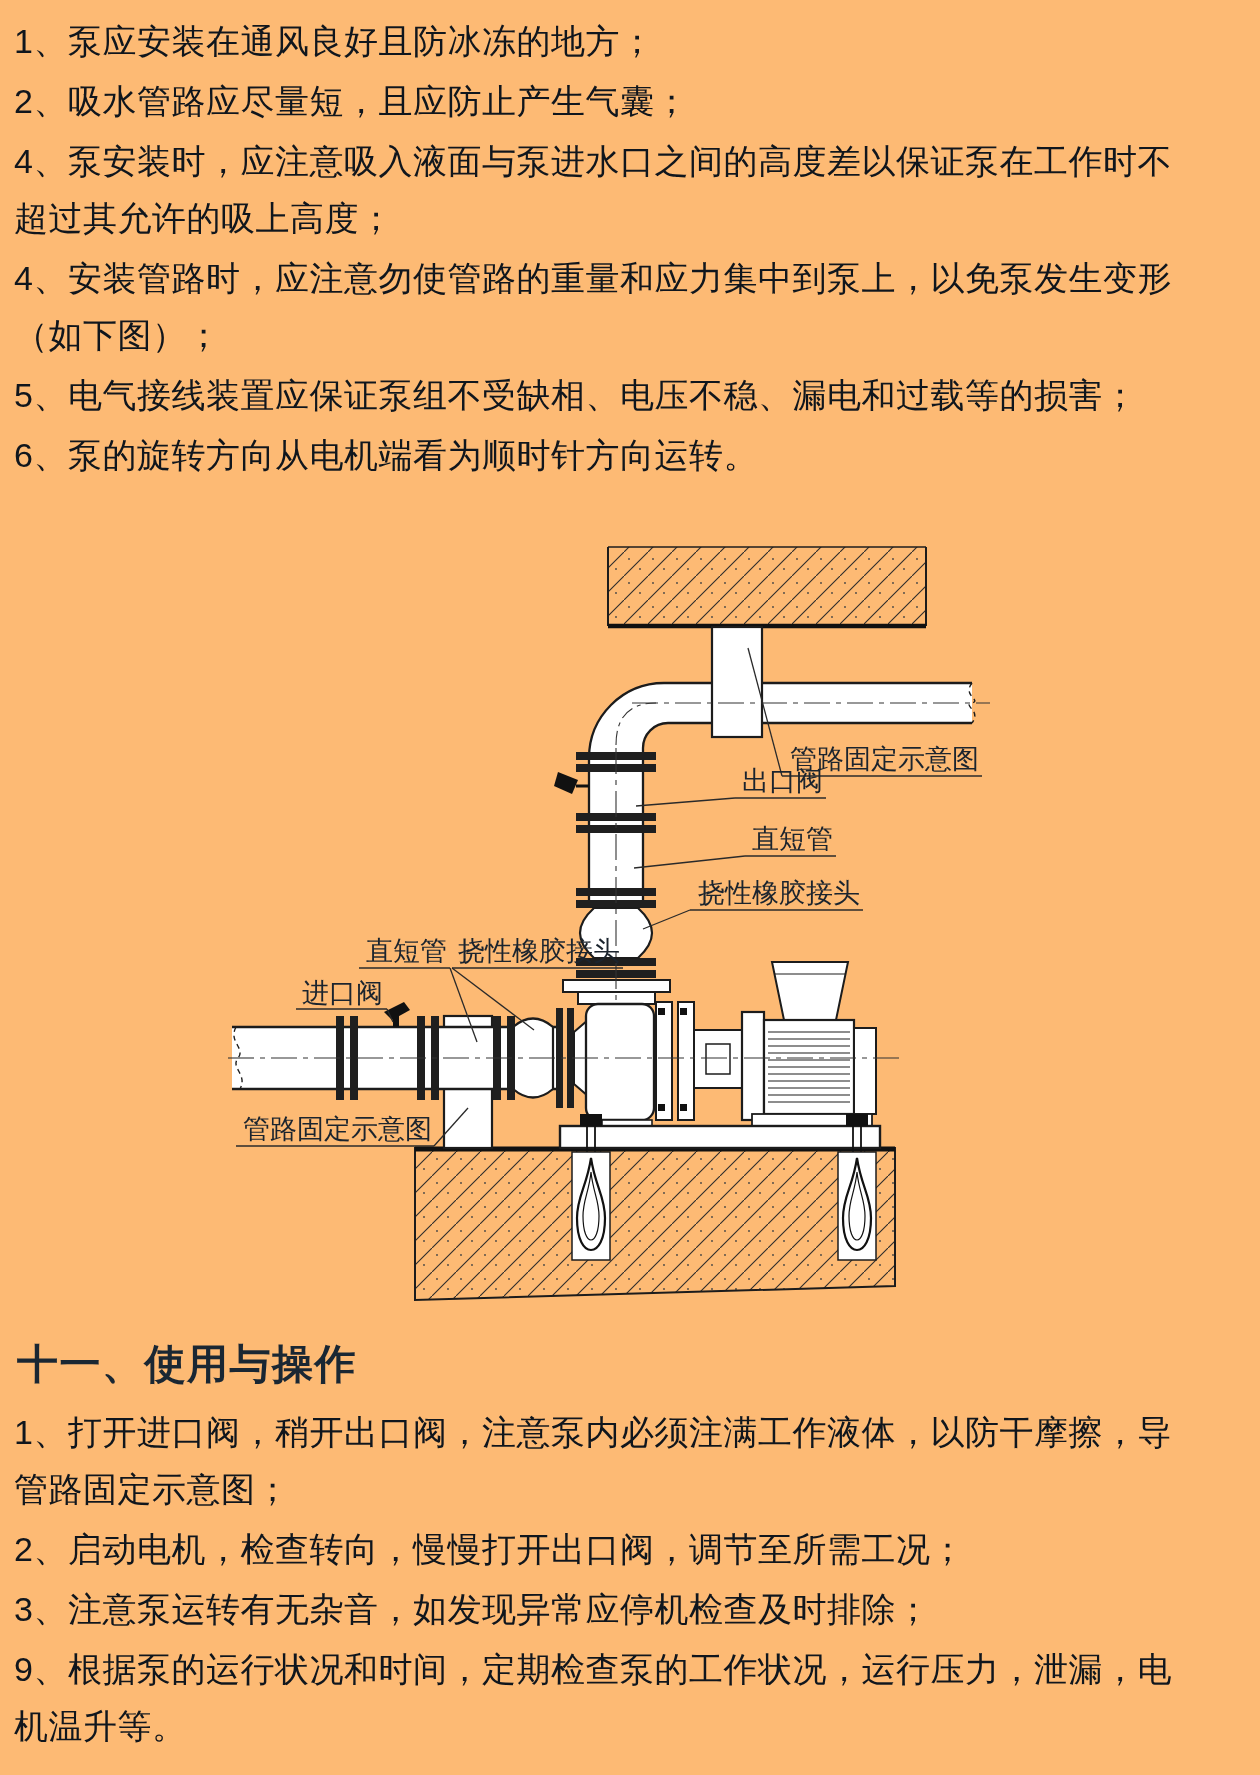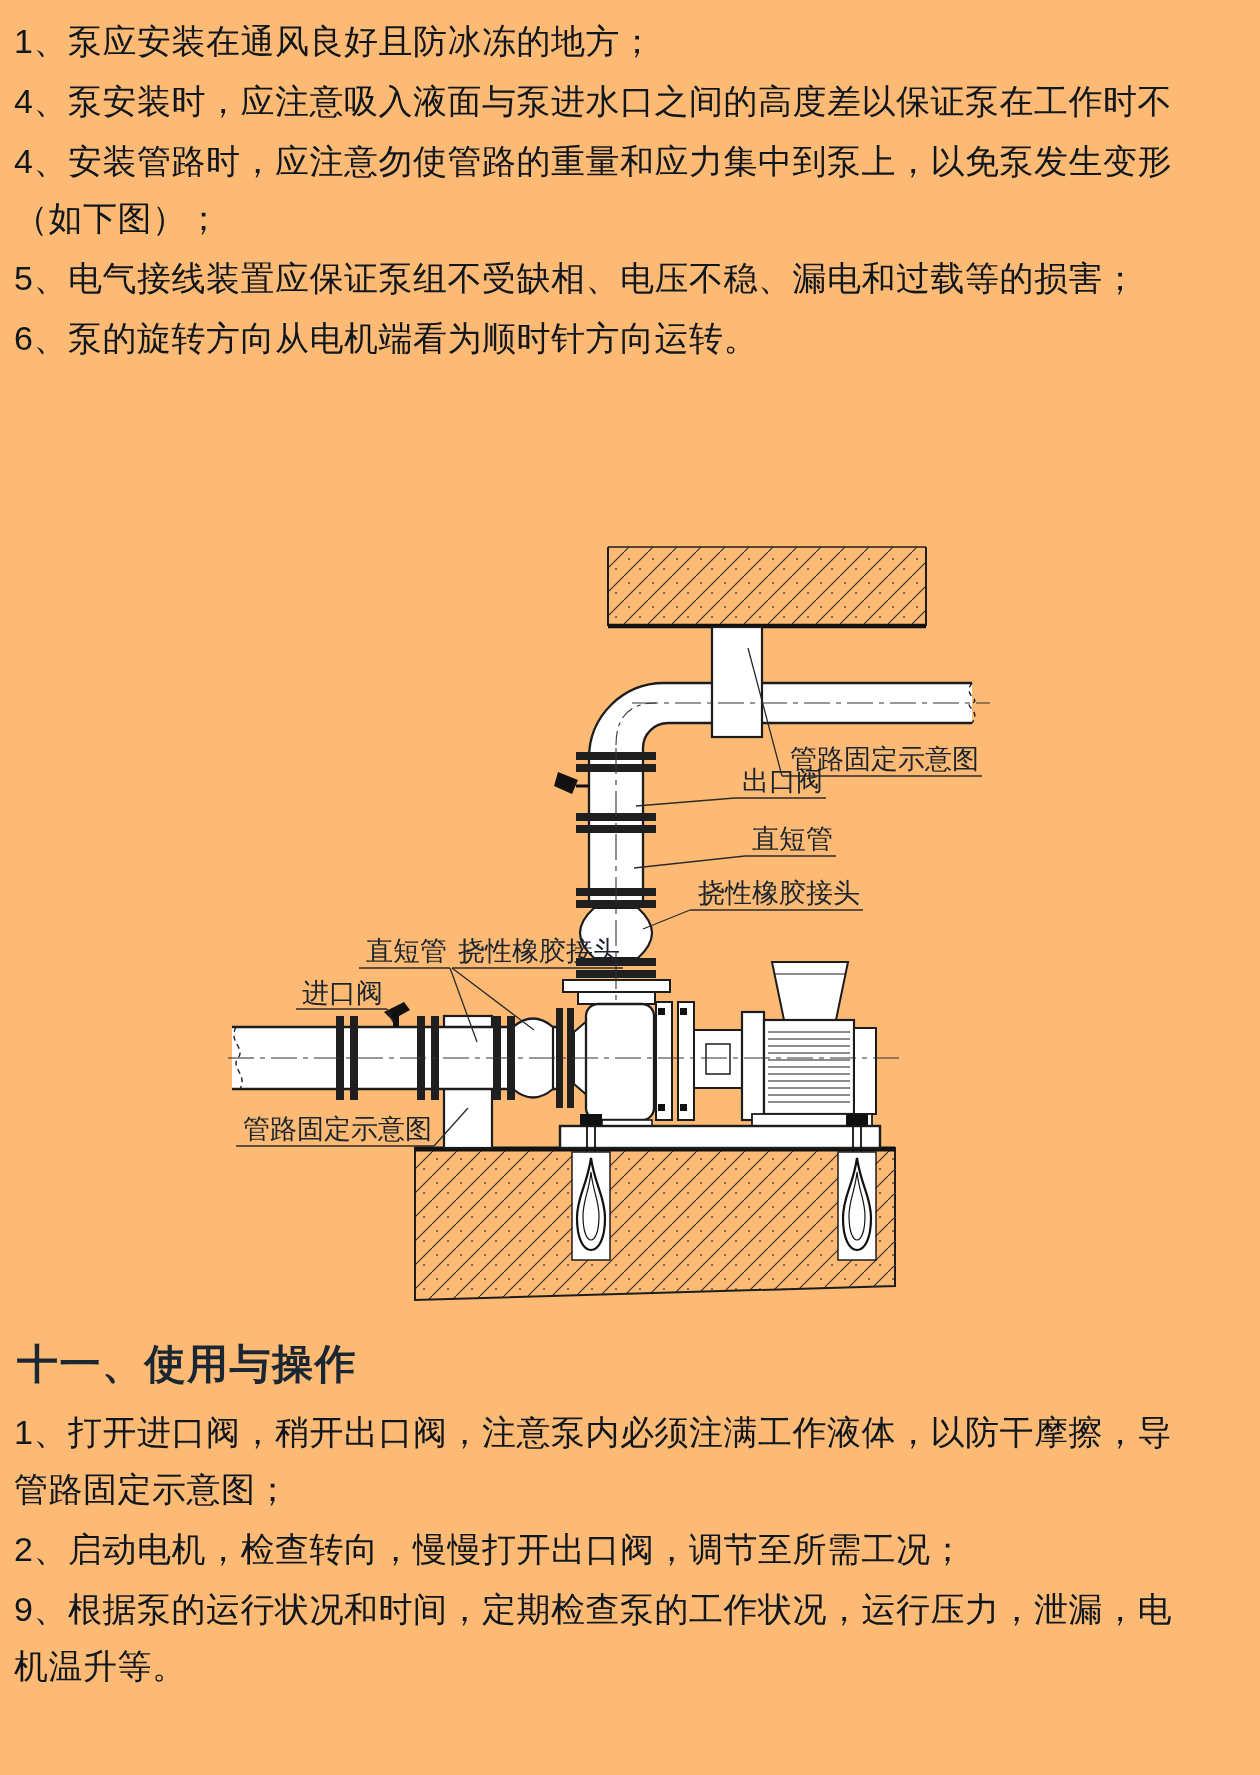--- a/index.html
+++ b/index.html
@@ -14,21 +14,23 @@
   svg{position:absolute;left:0;top:0;}
   svg text{font-family:"Liberation Sans","DejaVu Sans",sans-serif;font-size:27px;fill:#1b242e;}
 </style>
 </head>
 <body>
 
 <div class="page">
 
   <div class="text-block" style="top:13px;">
     <div class="tline item first">1、泵应安装在通风良好且防冰冻的地方；</div>
+    <div class="tline item">2、吸水管路应尽量短，且应防止产生气囊；</div>
     <div class="tline item">4、泵安装时，应注意吸入液面与泵进水口之间的高度差以保证泵在工作时不</div>
+    <div class="tline">超过其允许的吸上高度；</div>
     <div class="tline item">4、安装管路时，应注意勿使管路的重量和应力集中到泵上，以免泵发生变形</div>
     <div class="tline">（如下图）；</div>
     <div class="tline item">5、电气接线装置应保证泵组不受缺相、电压不稳、漏电和过载等的损害；</div>
     <div class="tline item">6、泵的旋转方向从电机端看为顺时针方向运转。</div>
   </div>
 
   <svg width="1260" height="1775" viewBox="0 0 1260 1775">
     <defs>
       <pattern id="concrete" width="24" height="24" patternUnits="userSpaceOnUse">
         <path d="M-2,26 L26,-2" stroke="#2a2a2a" stroke-width="1.1" fill="none"></path>
@@ -202,17 +204,18 @@
     <text x="302" y="1002">进口阀</text>
     <text x="243" y="1138">管路固定示意图</text>
   </svg>
 
   <div class="heading">十一、使用与操作</div>
 
   <div class="text-block" style="top:1404px;">
     <div class="tline item first">1、打开进口阀，稍开出口阀，注意泵内必须注满工作液体，以防干摩擦，导</div>
     <div class="tline">管路固定示意图；</div>
     <div class="tline item">2、启动电机，检查转向，慢慢打开出口阀，调节至所需工况；</div>
+    <div class="tline item">3、注意泵运转有无杂音，如发现异常应停机检查及时排除；</div>
     <div class="tline item">9、根据泵的运行状况和时间，定期检查泵的工作状况，运行压力，泄漏，电</div>
     <div class="tline">机温升等。</div>
   </div>
 
 </div>
 
 </body></html>

